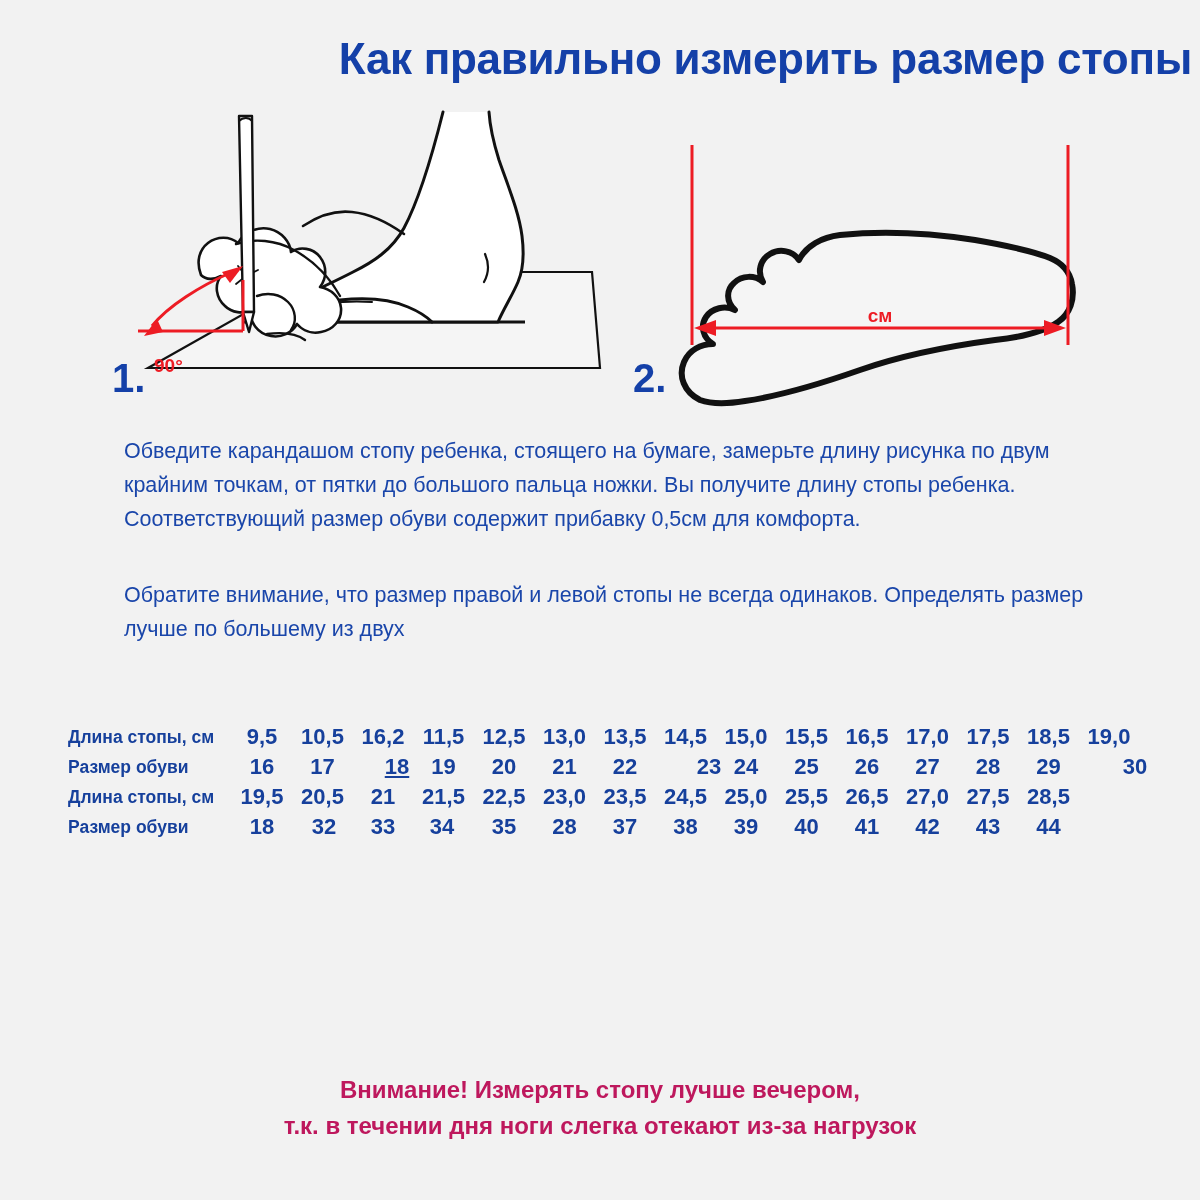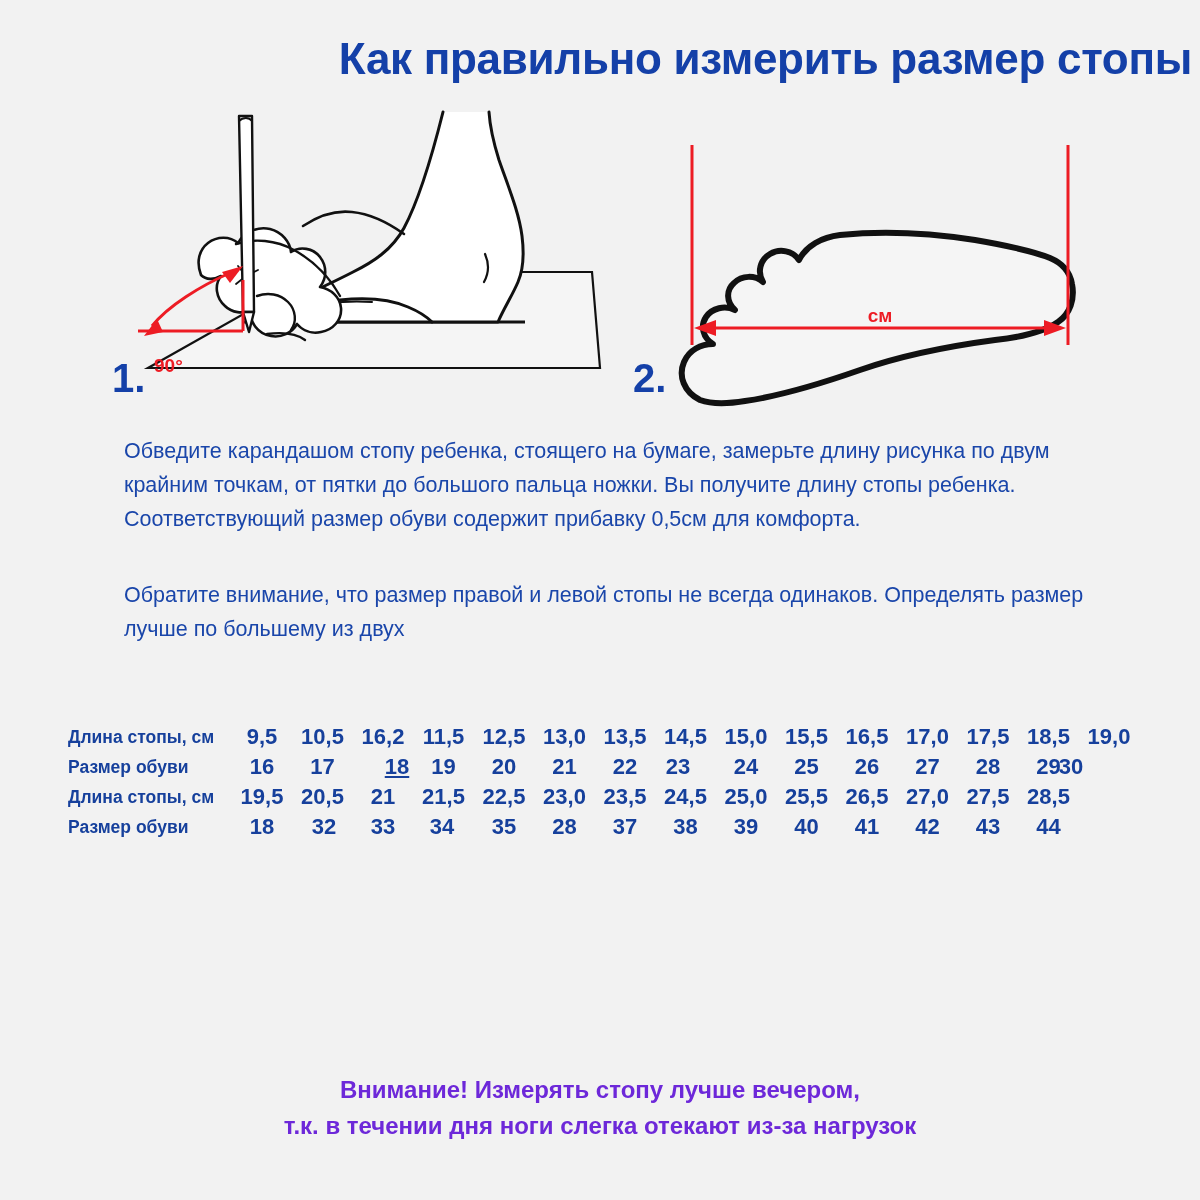--- a/index.html
+++ b/index.html
@@ -112,21 +112,21 @@
     line-height: 30px;
   }
 
   
   .footer {
     position: absolute;
     left: 0;
     top: 1072px;
     width: 1200px;
     text-align: center;
-    color: #6d28d9;
+    color: #be185d;
     font-weight: bold;
     font-size: 24px;
     line-height: 36px;
   }
   .footer .fline { display: block; white-space: nowrap; }
 </style>
 </head>
 <body>
 
 <div id="page">
@@ -300,28 +300,28 @@
       <div class="trow">
         <div class="rowlabel">Размер обуви</div>
         <div class="cells">
           <div class="cell" style="left: 0px;">16</div>
           <div class="cell" style="left: 60.5px;">17</div>
           <div class="cell" style="left: 135px; text-decoration: underline;">18</div>
           <div class="cell" style="left: 181.5px;">19</div>
           <div class="cell" style="left: 242px;">20</div>
           <div class="cell" style="left: 302.5px;">21</div>
           <div class="cell" style="left: 363px;">22</div>
-          <div class="cell" style="left: 416px;">23</div>
+          <div class="cell" style="left: 447px;">23</div>
           <div class="cell" style="left: 484px;">24</div>
           <div class="cell" style="left: 544.5px;">25</div>
           <div class="cell" style="left: 605px;">26</div>
           <div class="cell" style="left: 665.5px;">27</div>
           <div class="cell" style="left: 726px;">28</div>
           <div class="cell" style="left: 786.5px;">29</div>
-          <div class="cell" style="left: 809px; text-align: center;">30</div>
+          <div class="cell" style="left: 873px; text-align: center;">30</div>
         </div>
       </div>
       <div class="trow">
         <div class="rowlabel">Длина стопы, см</div>
         <div class="cells">
           <div class="cell" style="left: 0px;">19,5</div>
           <div class="cell" style="left: 60.5px;">20,5</div>
           <div class="cell" style="left: 121px;">21</div>
           <div class="cell" style="left: 181.5px;">21,5</div>
           <div class="cell" style="left: 242px;">22,5</div>

